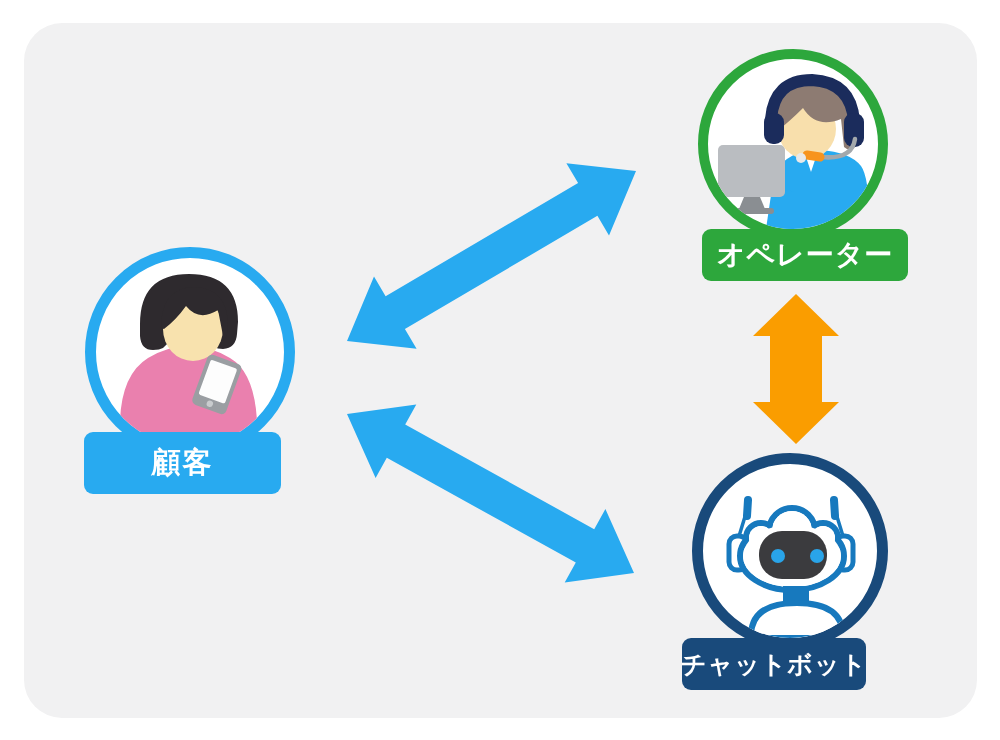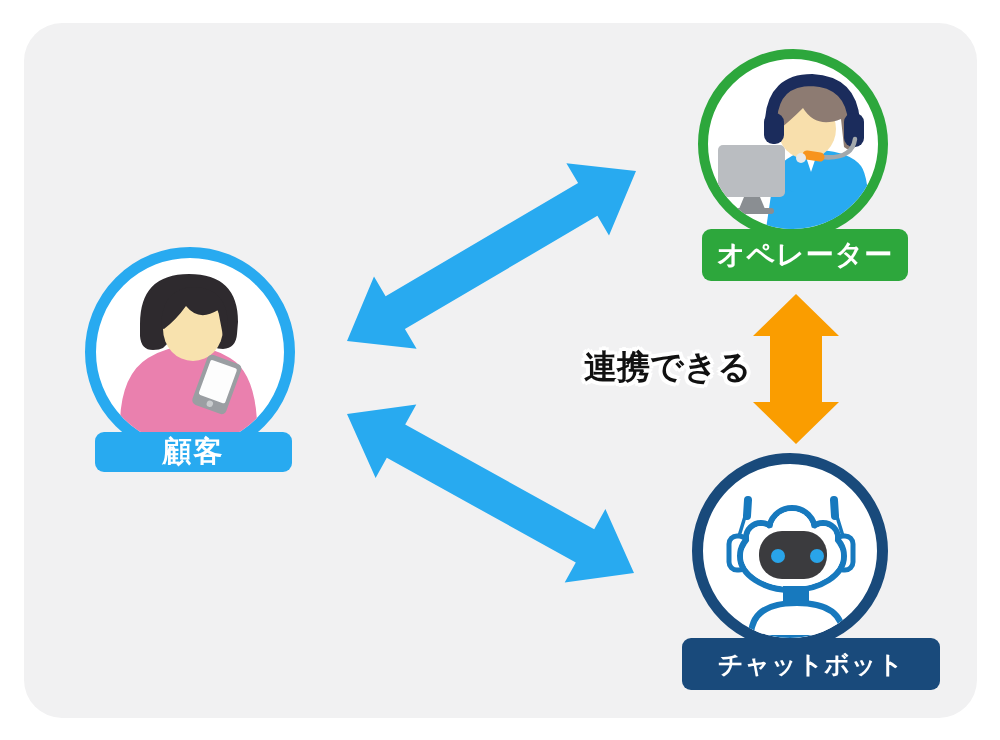--- a/index.html
+++ b/index.html
@@ -7,27 +7,27 @@
          font-family:"Liberation Sans","DejaVu Sans",sans-serif;}
   .panel{position:absolute;left:24px;top:23px;width:953px;height:695px;border-radius:38px;background:#f1f1f2;}
   #arrow-layer{position:absolute;left:0;top:0;width:1000px;height:740px;}
   .node{position:absolute;}
   .ring{position:absolute;border-radius:50%;background:#ffffff;box-sizing:border-box;overflow:hidden;}
   .ring svg{position:absolute;left:0;top:0;}
   .node-label{position:absolute;display:flex;align-items:center;justify-content:center;
               border-radius:9px;color:#ffffff;font-weight:bold;white-space:nowrap;}
   
   .ring-customer{left:85px;top:247px;width:210px;height:210px;border:11px solid #28aaf0;}
-  .label-customer{left:95px;top:432px;width:197px;height:40px;font-size:29px;letter-spacing:2px;}
+  .label-customer{left:84px;top:432px;width:197px;height:62px;font-size:29px;letter-spacing:2px;}
   
   .ring-operator{left:698px;top:49px;width:190px;height:190px;border:10px solid #2da73c;}
   .label-operator{left:702px;top:229px;width:206px;height:52px;font-size:28px;letter-spacing:1px;}
   
   .ring-chatbot{left:692px;top:453px;width:196px;height:196px;border:11px solid #194a7b;}
-  .label-chatbot{left:682px;top:638px;width:258px;height:52px;font-size:25px;letter-spacing:1px;}
+  .label-chatbot{left:682px;top:638px;width:184px;height:52px;font-size:25px;letter-spacing:1px;}
   .annotation{position:absolute;left:584px;top:350px;font-size:33px;font-weight:bold;line-height:1;
               color:#111111;letter-spacing:0;
               text-shadow:-3px -3px 0 #fff,3px -3px 0 #fff,-3px 3px 0 #fff,3px 3px 0 #fff,
                           -4px 0 0 #fff,4px 0 0 #fff,0 -4px 0 #fff,0 4px 0 #fff;}
 </style>
 </head>
 <body>
 
 <div class="stage">
 
@@ -120,15 +120,14 @@
 
         <rect x="56" y="67" width="68" height="48" rx="23" fill="#3b3b3e"></rect>
 
         <circle cx="75" cy="92" r="7" fill="#29a4e9"></circle>
         <circle cx="114" cy="92" r="7" fill="#29a4e9"></circle>
       </svg>
     </div>
     <div class="node-label label-chatbot" style="background-color: rgb(25, 74, 123); color: rgb(255, 255, 255);">チャットボット</div>
   </div>
 
-  <div class="annotation" style="color: rgb(17, 17, 17);">連携できる</div>
 
 </div>
 
 </body></html>

